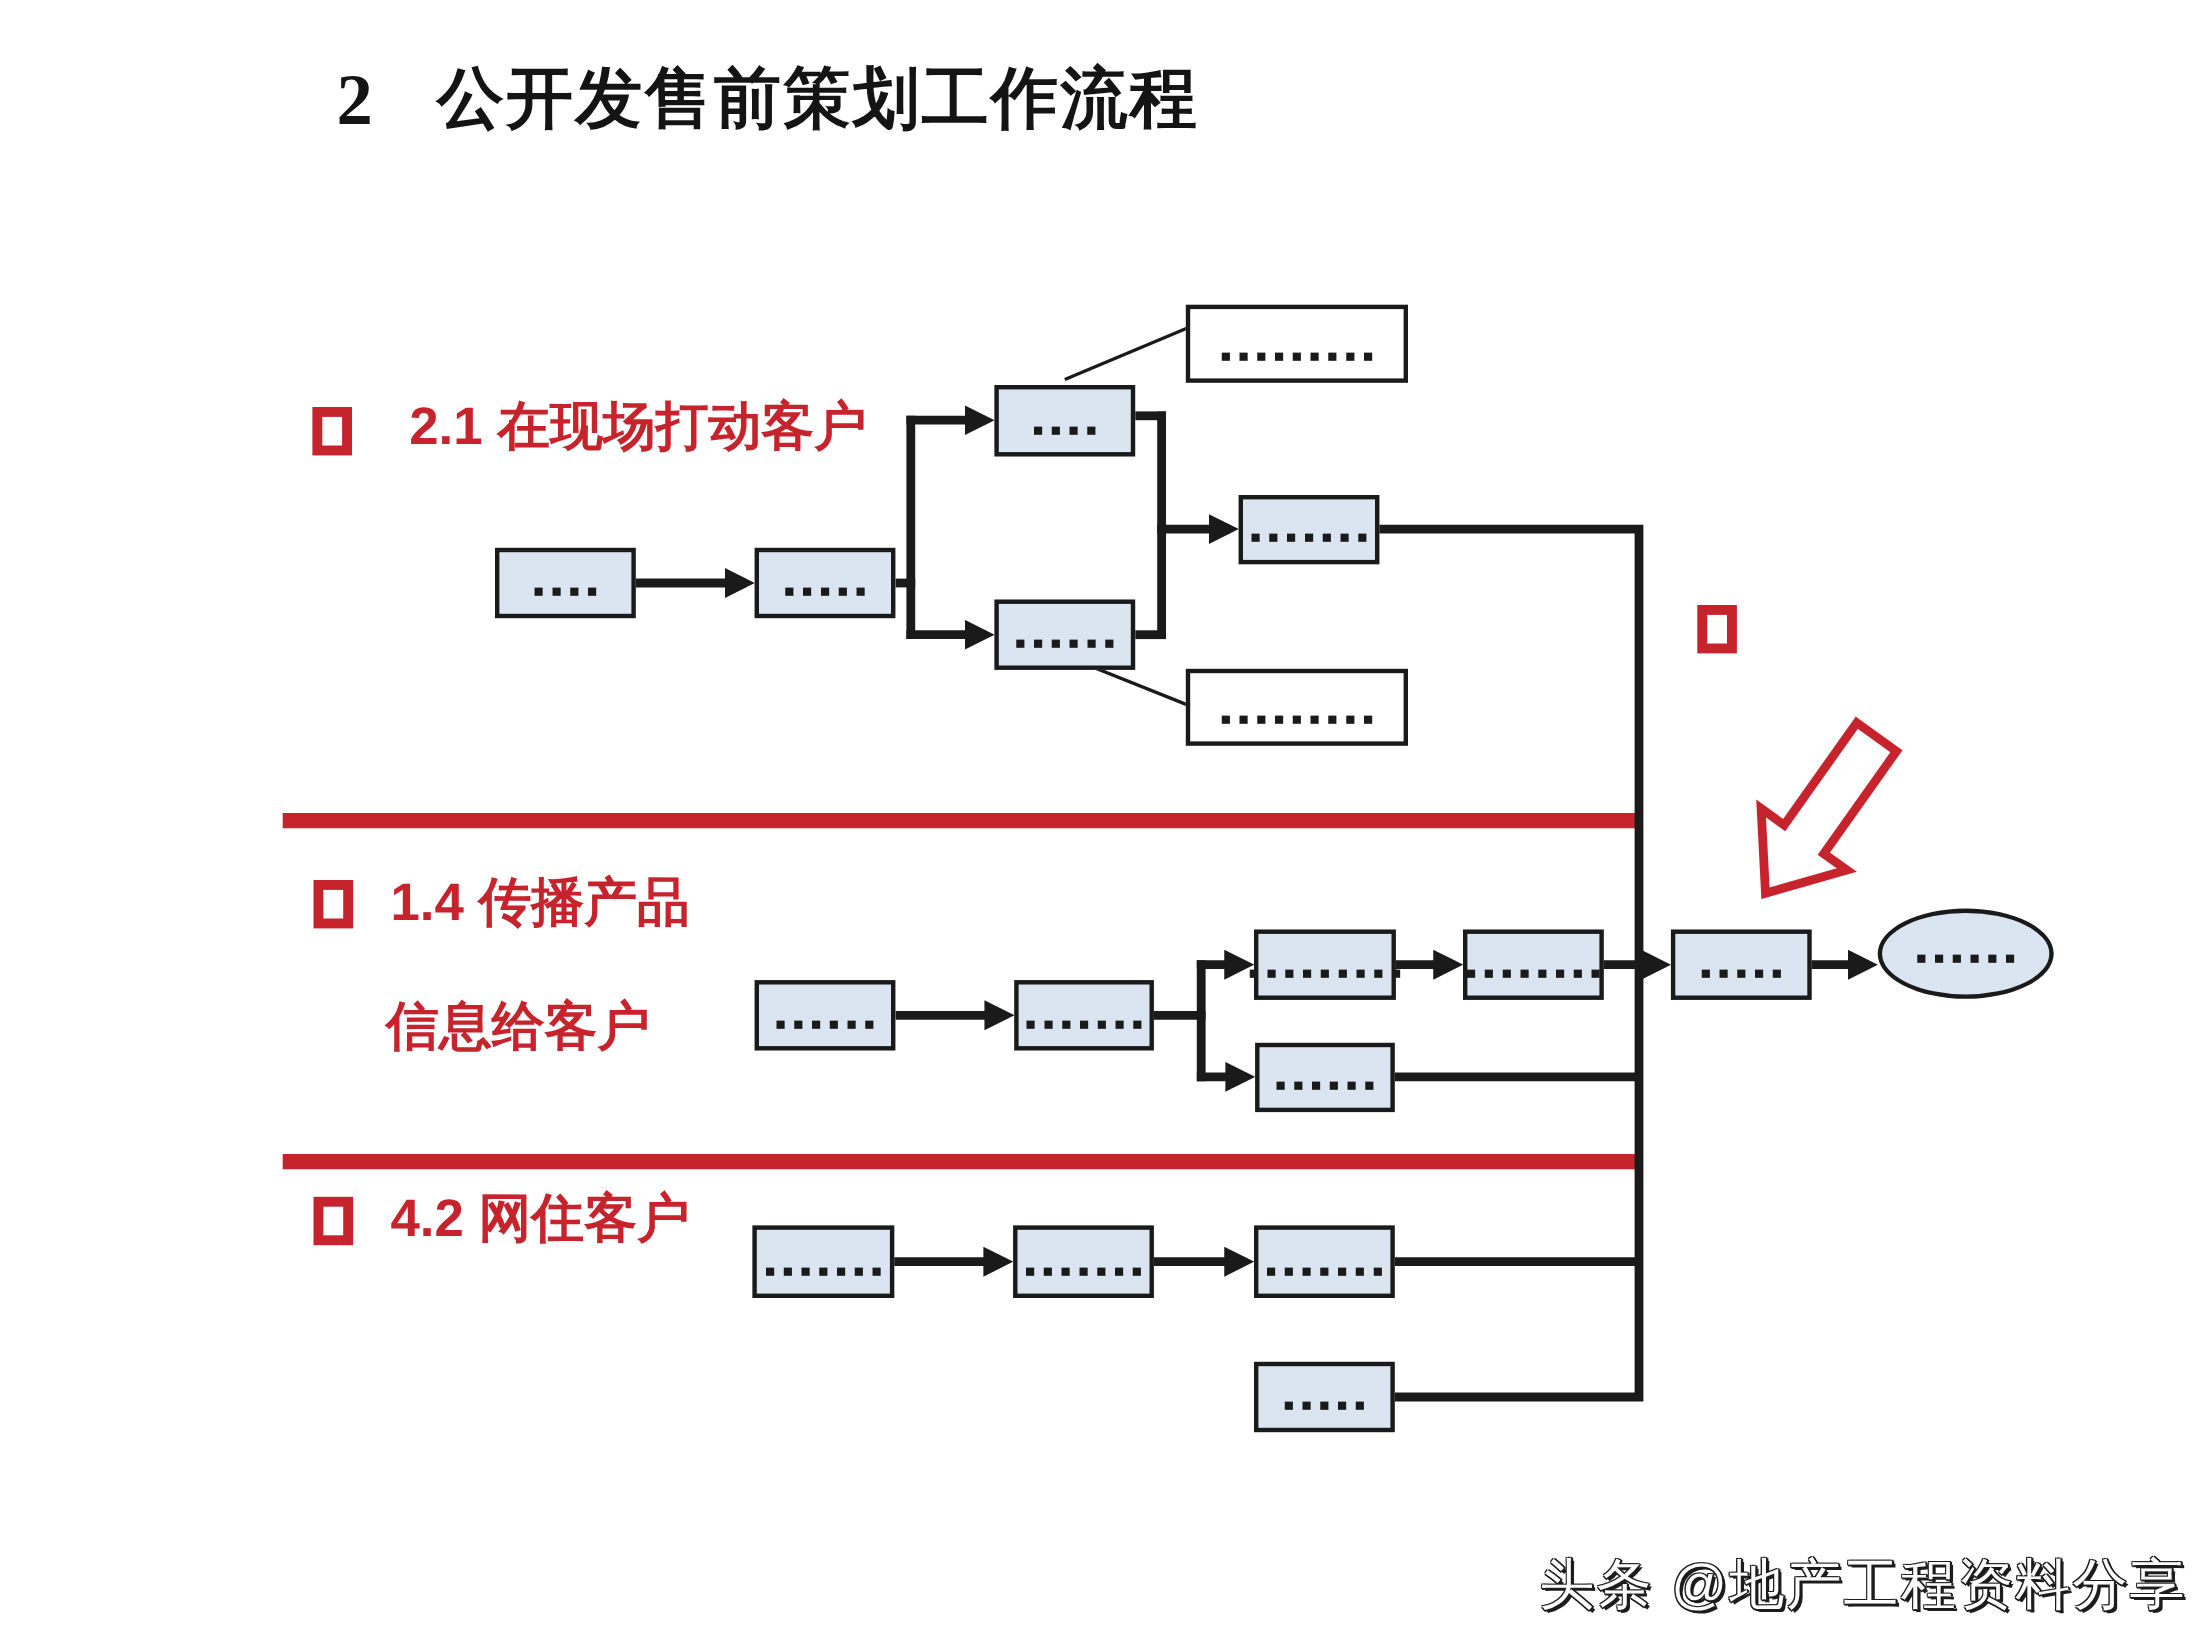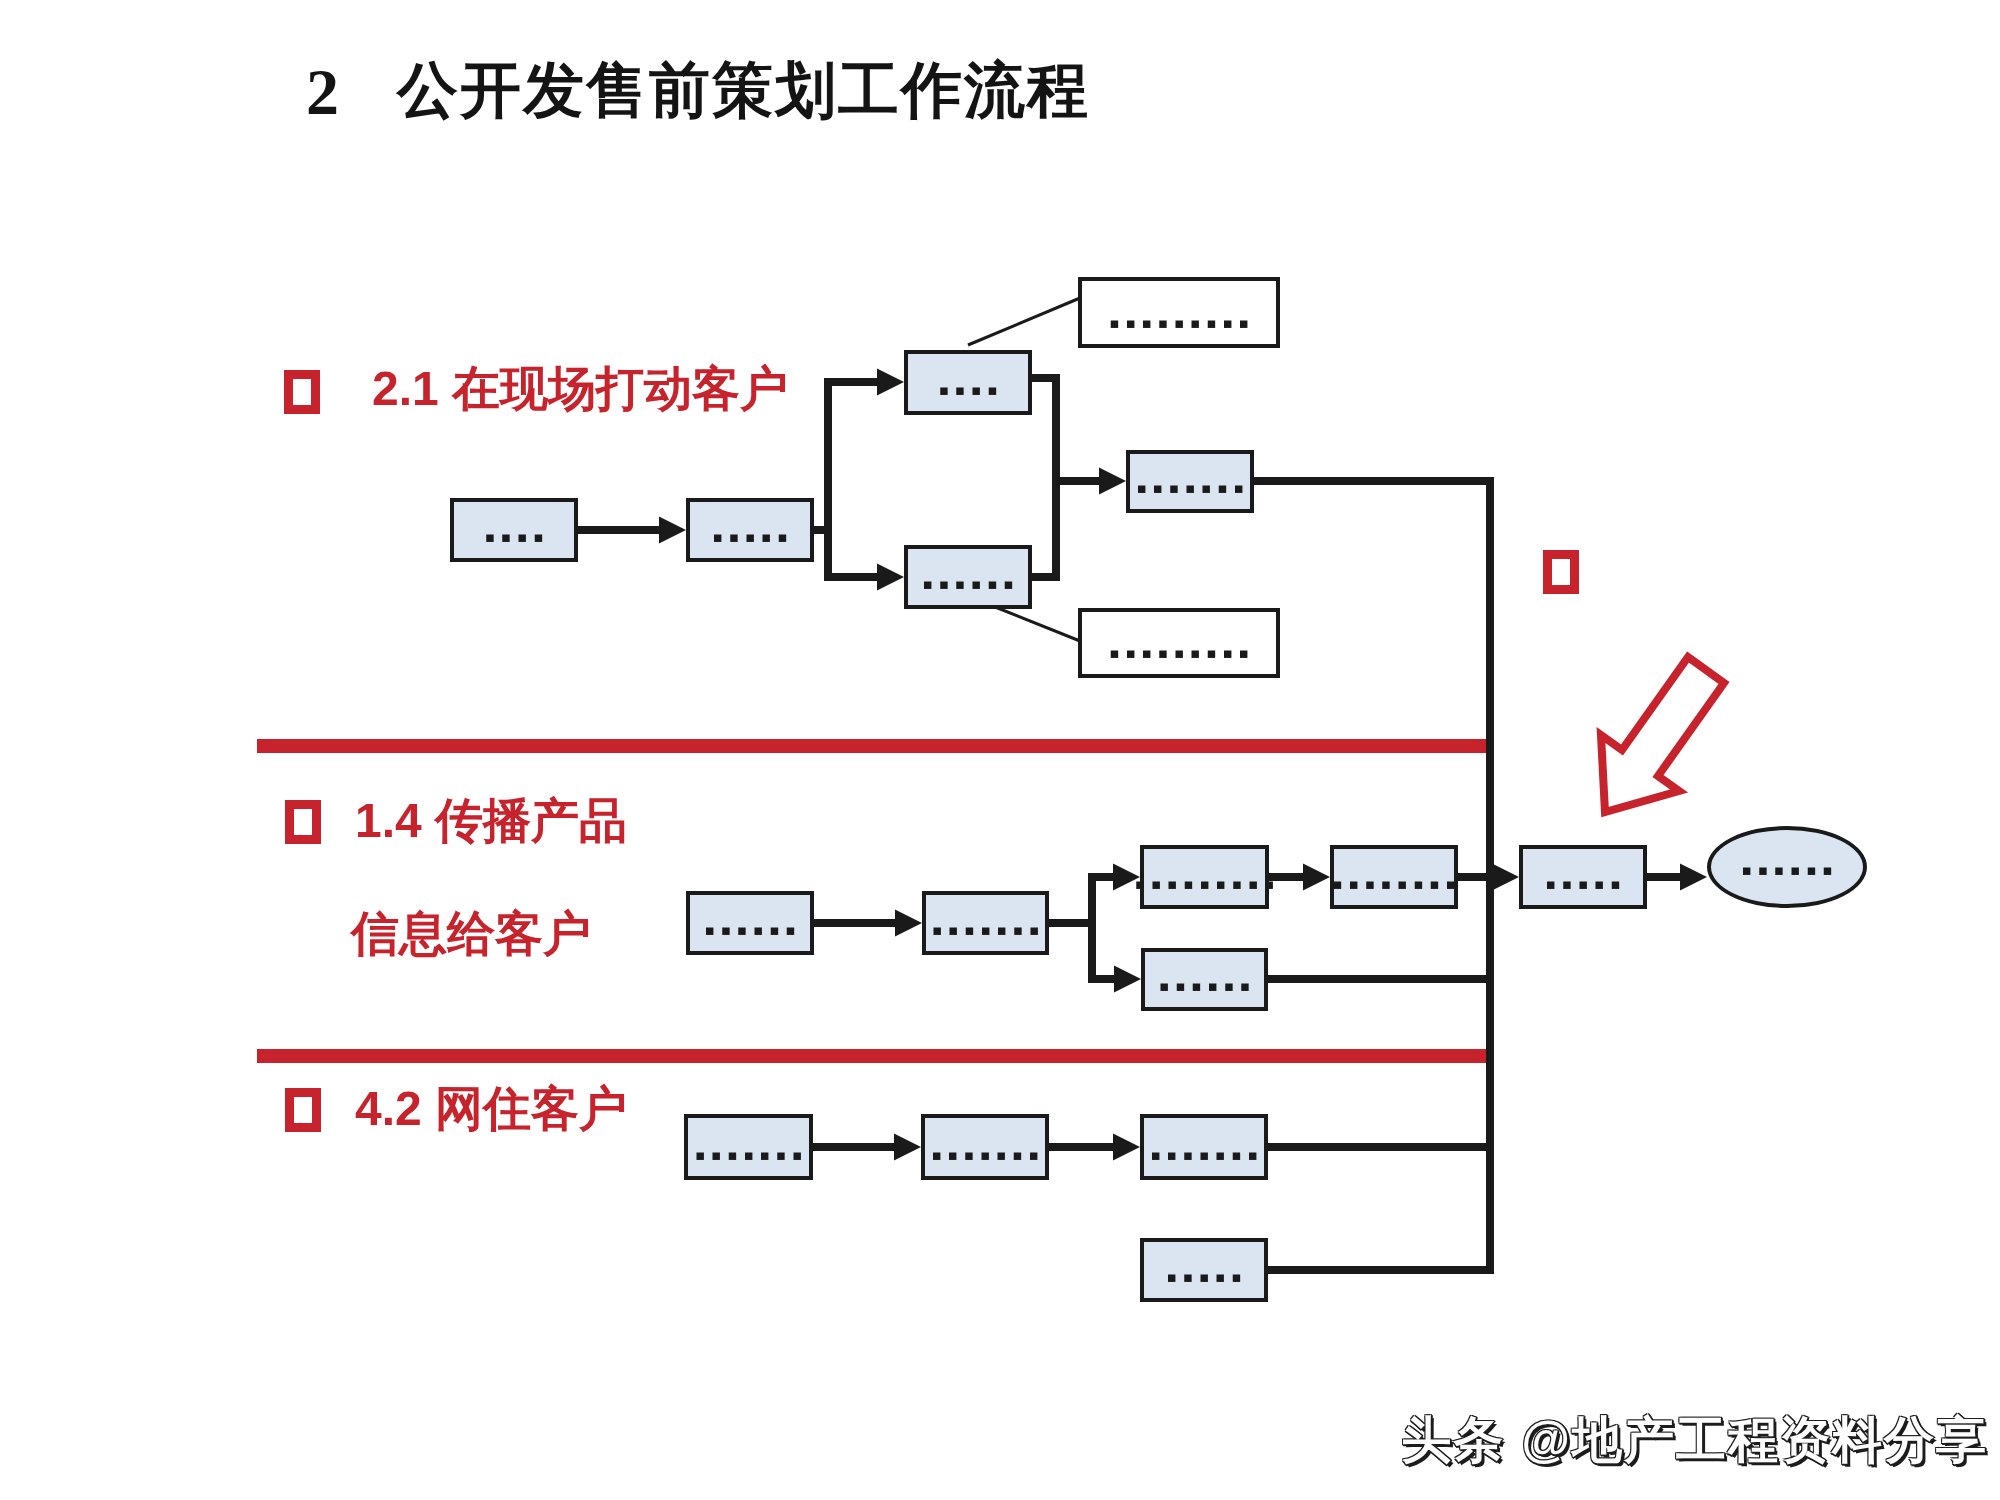--- a/index.html
+++ b/index.html
@@ -15,21 +15,21 @@
   .sec-label{position:absolute;color:#c7232c;font-weight:700;font-size:48px;line-height:1.05;white-space:nowrap;}
   .bullet{position:absolute;width:36px;height:44px;border:9px solid #c7232c;background:#ffffff;box-sizing:border-box;}
 
   .box{position:absolute;background:#dbe5f1;border:4px solid #1a1a1a;box-sizing:border-box;
        display:flex;align-items:flex-end;justify-content:center;padding-bottom:13px;
        color:#1a1a1a;font-size:15px;letter-spacing:6px;text-indent:6px;line-height:1;
        font-family:"DejaVu Sans",sans-serif;}
   .box.white{background:#ffffff;}
   .box.ellipse{border-radius:50%;padding-bottom:26px;}
 
-  .watermark{position:absolute;right:12px;bottom:26px;font-size:50px;font-weight:700;letter-spacing:2px;
+  .watermark{position:absolute;right:12px;bottom:26px;font-size:50px;font-weight:400;letter-spacing:2px;
              color:#fdfdfd;white-space:nowrap;
              text-shadow:3px 3px 0 #1c1c1c,-1px -1px 0 #1c1c1c,1px -1px 0 #1c1c1c,-1px 1px 0 #1c1c1c,2px 0 0 #1c1c1c,0 2px 0 #1c1c1c;}
 </style>
 </head>
 <body>
 
 <div class="canvas">
 
   <svg class="wires" viewBox="0 0 2000 1500">
     <defs>

